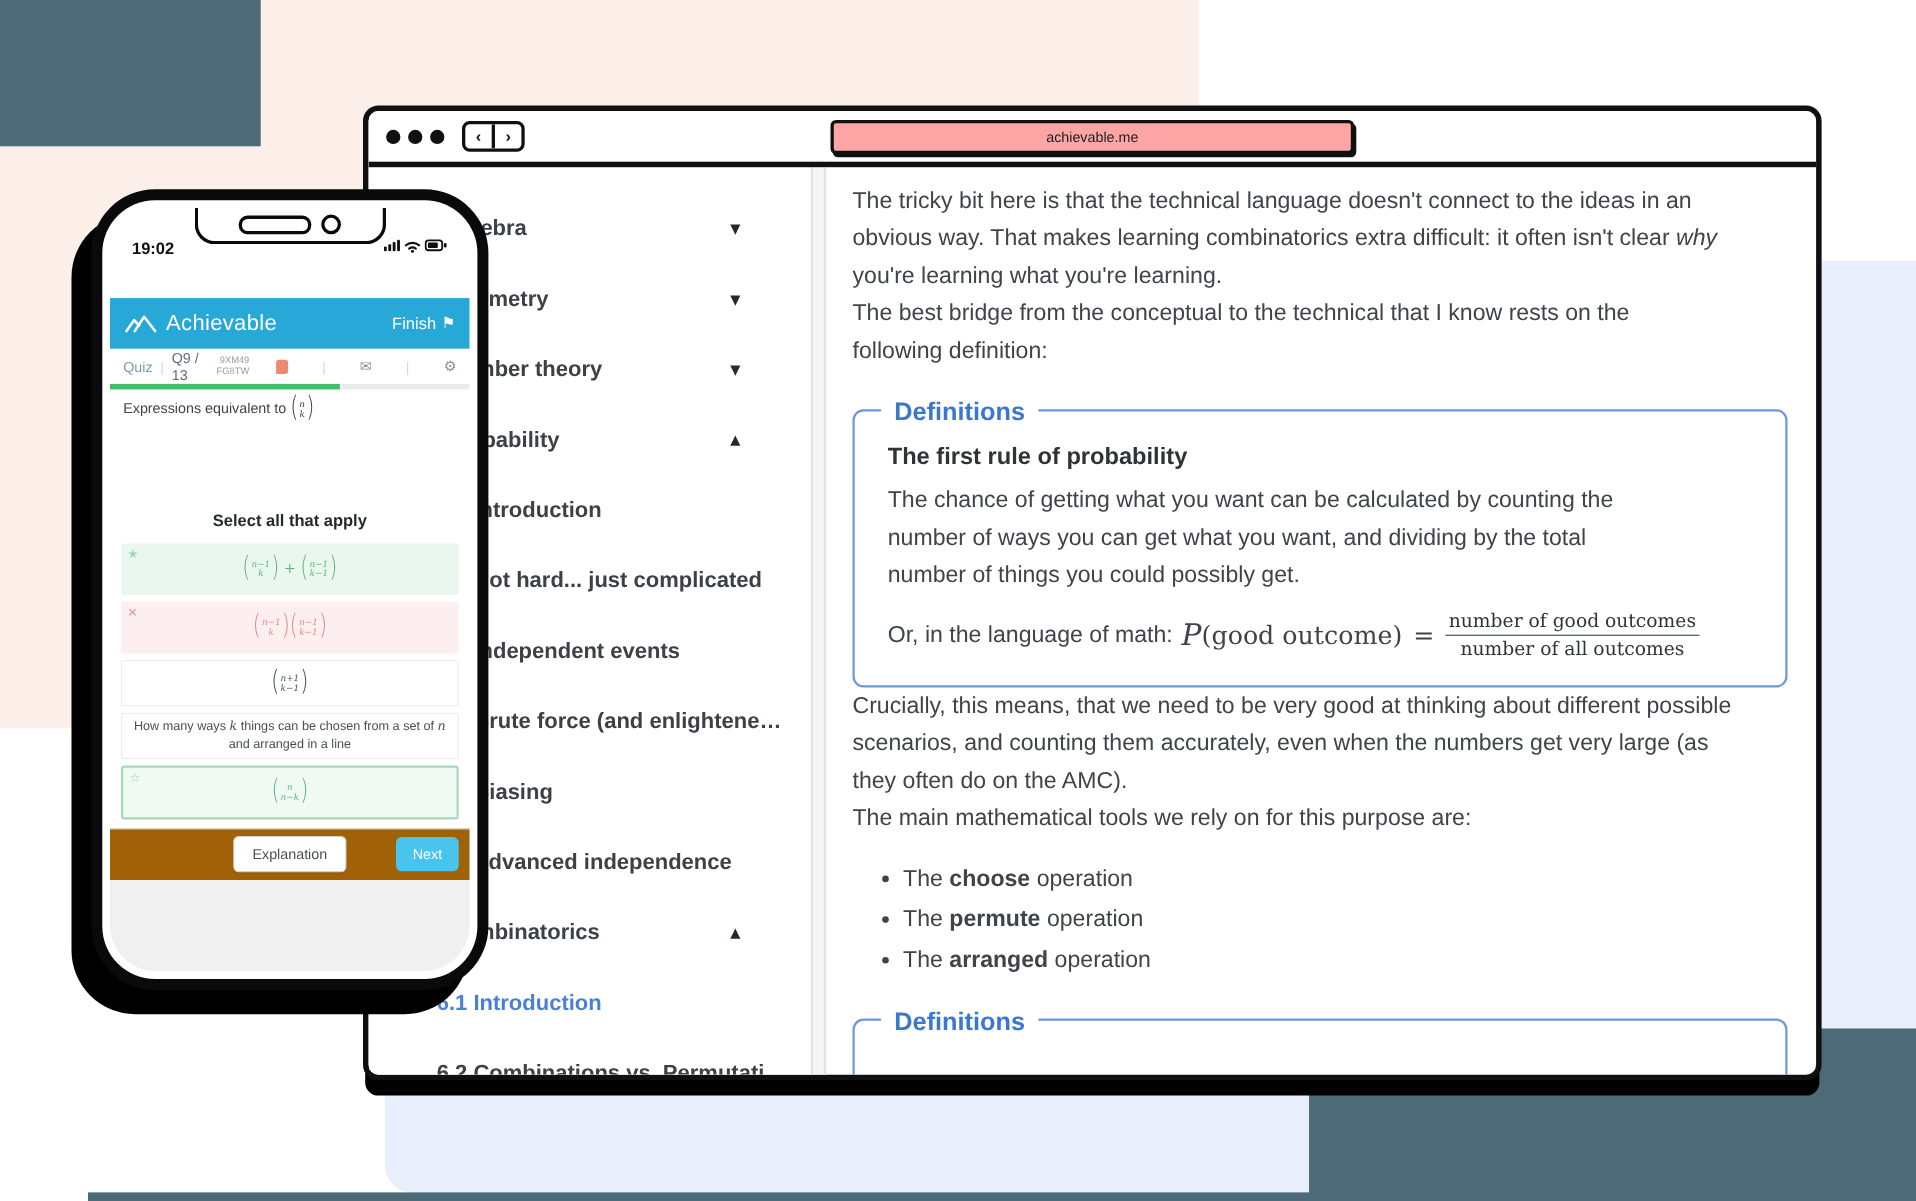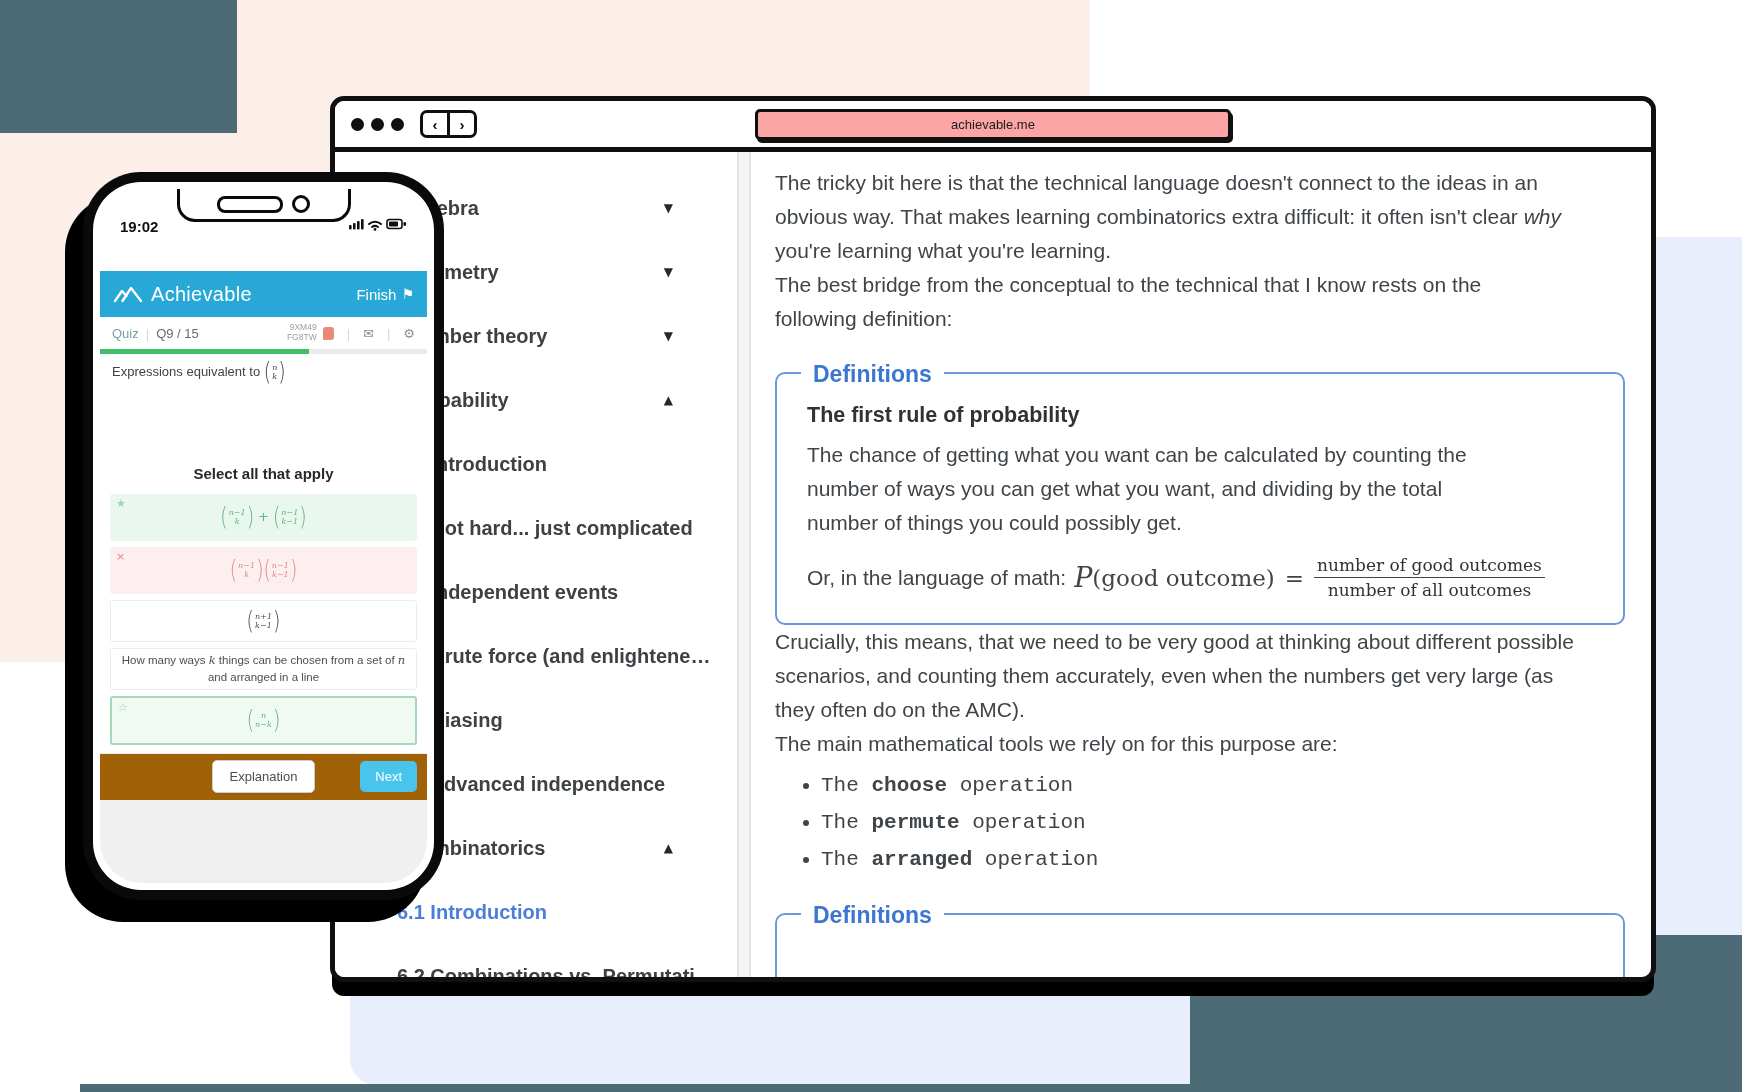--- a/index.html
+++ b/index.html
@@ -57,21 +57,21 @@
   .def-heading{font-weight:700;font-size:21.5px;color:#2e3336;margin-bottom:6px;}
   .def-body{max-width:710px;}
   .def-math{margin-top:14px;display:flex;align-items:center;flex-wrap:nowrap;}
   .mi{font-family:"DejaVu Serif",serif;font-style:italic;font-size:27px;margin-left:8px;}
   .mserif{font-family:"DejaVu Serif",serif;font-size:23px;}
   .eq{margin:0 10px;}
   .frac{display:inline-flex;flex-direction:column;align-items:center;
         font-family:"DejaVu Serif",serif;font-size:17px;line-height:1.3;color:#2e3336;}
   .frac .top{border-bottom:1.5px solid #3f4448;padding:0 3px 1px;}
   .frac .bot{padding-top:1px;}
-  ul.tools{margin:8px 0 0;padding-left:46px;font-family:Liberation Mono, monospace;}
+  ul.tools{margin:21px 0 0;padding-left:46px;}
   ul.tools li{margin:3px 0;}
   .defbox2{margin-top:36px;height:160px;}
 
   
   .phone{position:absolute;left:83px;top:172px;width:361px;height:728px;background:#0a0a0a;
          border-radius:58px;box-shadow:-18px 22px 0 #000;z-index:30;padding:10px;box-sizing:border-box;}
   .bezel{background:#fff;border-radius:48px;width:100%;height:100%;padding:7px;box-sizing:border-box;}
   .screen{position:relative;width:100%;height:100%;border-radius:42px;overflow:hidden;
           display:flex;flex-direction:column;background:#fff;}
   .notch{position:absolute;top:0;left:50%;transform:translateX(-50%);width:168px;height:30px;
@@ -83,21 +83,21 @@
               padding:0 20px 6px;}
   .time{font-size:15px;font-weight:700;color:#101010;}
   .app-header{margin-top:30px;flex:0 0 46px;background:#27a8d6;display:flex;align-items:center;
               padding:0 13px;color:#fff;}
   .logo-name{display:flex;align-items:center;gap:8px;font-size:20px;font-weight:500;letter-spacing:.3px;}
   .finish{margin-left:auto;font-size:15px;display:flex;align-items:center;gap:5px;cursor:pointer;}
   .flag-glyph{font-family:"DejaVu Sans",sans-serif;font-size:14px;}
   .quiz-bar{flex:0 0 32px;display:flex;align-items:center;padding:0 12px;font-size:13px;color:#5f6d72;}
   .q-quiz{color:#74a1a8;}
   .q-sep{margin:0 7px;color:#d8d8d8;}
-  .qb-right{margin-left:auto;display:flex;align-items:center;gap:6px;}
+  .qb-right{margin-left:auto;display:flex;align-items:center;gap:24px;}
   .code{font-size:8.5px;color:#97a0a4;text-align:right;line-height:1.15;}
   .report-chip{width:11px;height:13px;background:#e98a74;border-radius:3px 3px 3px 1px;}
   .qb-icon{font-family:"DejaVu Sans",sans-serif;font-size:13px;color:#8a9297;cursor:pointer;}
   .progress{flex:0 0 5px;background:#ebebeb;}
   .progress-fill{height:100%;background:#40bf66;}
   .question{padding:9px 12px 0;font-size:13px;color:#3f4448;}
   .spacer{flex:1;}
   .prompt{text-align:center;font-size:15px;font-weight:700;color:#26292b;margin-bottom:12px;}
   .opts{padding:0 10px;}
   .opt{position:relative;margin-bottom:6px;border-radius:3px;min-height:42px;display:flex;
@@ -282,21 +282,21 @@
         </span>
         <span class="finish">
           <span>Finish</span>
           <span class="flag-glyph">⚑</span>
         </span>
       </div>
 
       <div class="quiz-bar">
         <span class="q-quiz">Quiz</span>
         <span class="q-sep">|</span>
-        <span class="q-num">Q9 / 15</span>
+        <span class="q-num">Q9 / 13</span>
         <span class="qb-right">
           <span class="code">
             <div>9XM49</div>
             <div>FG8TW</div>
           </span>
           <span class="report-chip"></span>
           <span class="q-sep">|</span>
           <span class="qb-icon">✉</span>
           <span class="q-sep">|</span>
           <span class="qb-icon">⚙</span>

